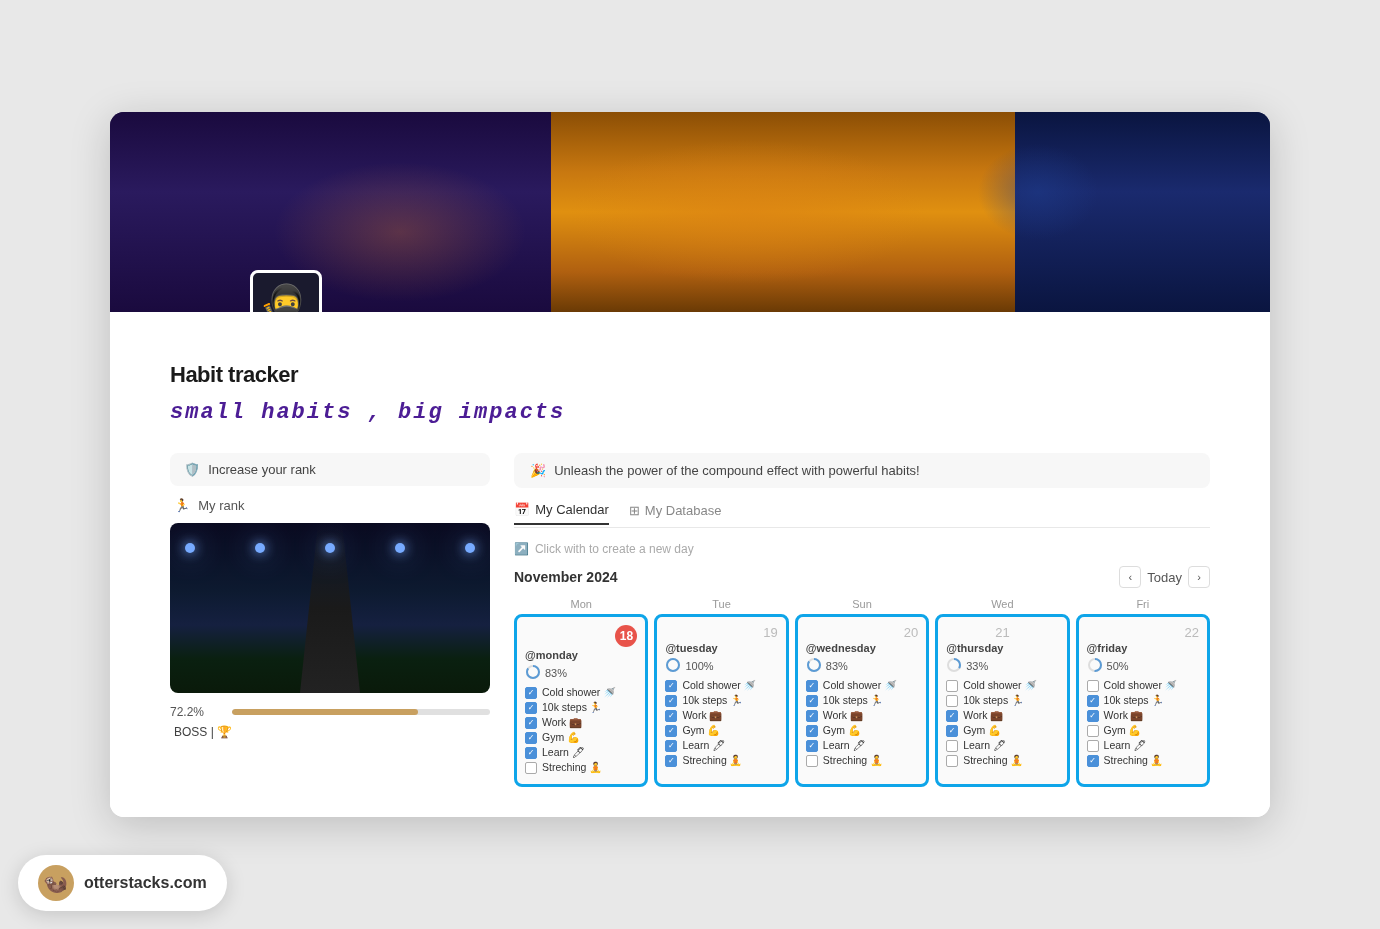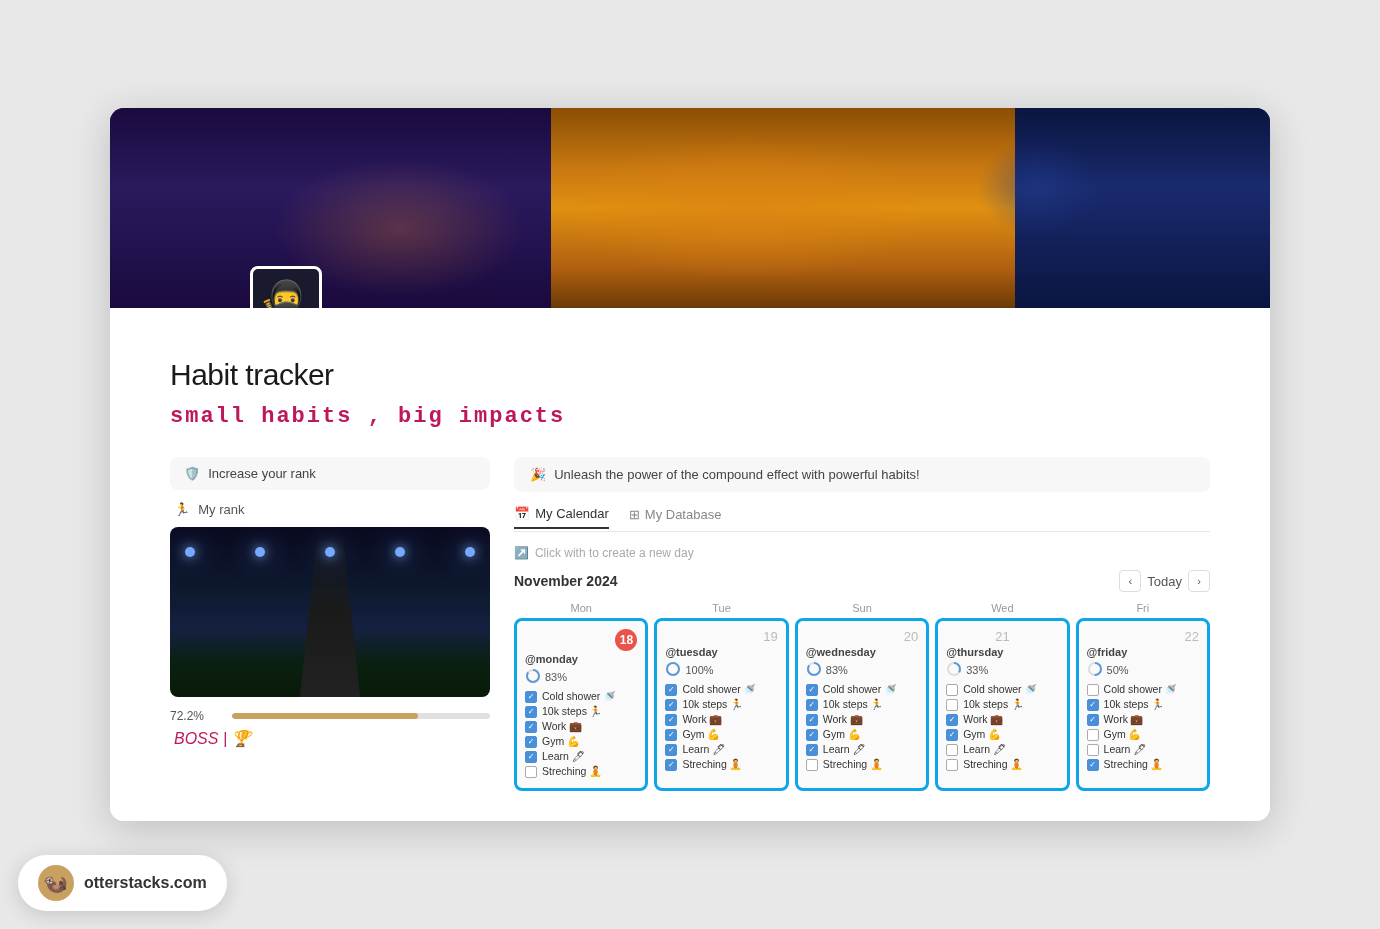--- a/index.html
+++ b/index.html
@@ -66,33 +66,34 @@
       justify-content: center;
       font-size: 42px;
       border: 3px solid #fff;
       z-index: 10;
     }
     .main-content {
       padding: 50px 60px 30px 60px;
       background: #fff;
     }
     .page-title {
-      font-size: 30px;
-      font-weight: 400;
+      font-size: 22px;
+      font-weight: 700;
       color: #1a1a1a;
       margin-bottom: 12px;
       letter-spacing: -0.5px;
     }
     .subtitle {
       font-family: 'Courier New', monospace;
       font-size: 22px;
-      color: #be185d;
+      color: #4c1d95;
       font-weight: 600;
       letter-spacing: 2px;
       margin-bottom: 28px;
+      font-style: italic;
     }
     .two-col {
       display: flex;
       gap: 24px;
     }
     .left-col {
       width: 320px;
       flex-shrink: 0;
     }
     .right-col {
@@ -166,24 +167,23 @@
       background: #e0e0e0;
       border-radius: 3px;
       overflow: hidden;
     }
     .progress-bar-fill {
       height: 100%;
       background: #c8a060;
       border-radius: 3px;
     }
     .boss-row {
-      font-size: 16px;
-      color: #be185d;
+      font-size: 12px;
+      color: #404040;
       padding-left: 4px;
-      font-style: italic;
     }
 
     
     .right-header {
       background: #f7f7f7;
       border-radius: 8px;
       padding: 10px 16px;
       font-size: 13px;
       color: #444;
       margin-bottom: 14px;

